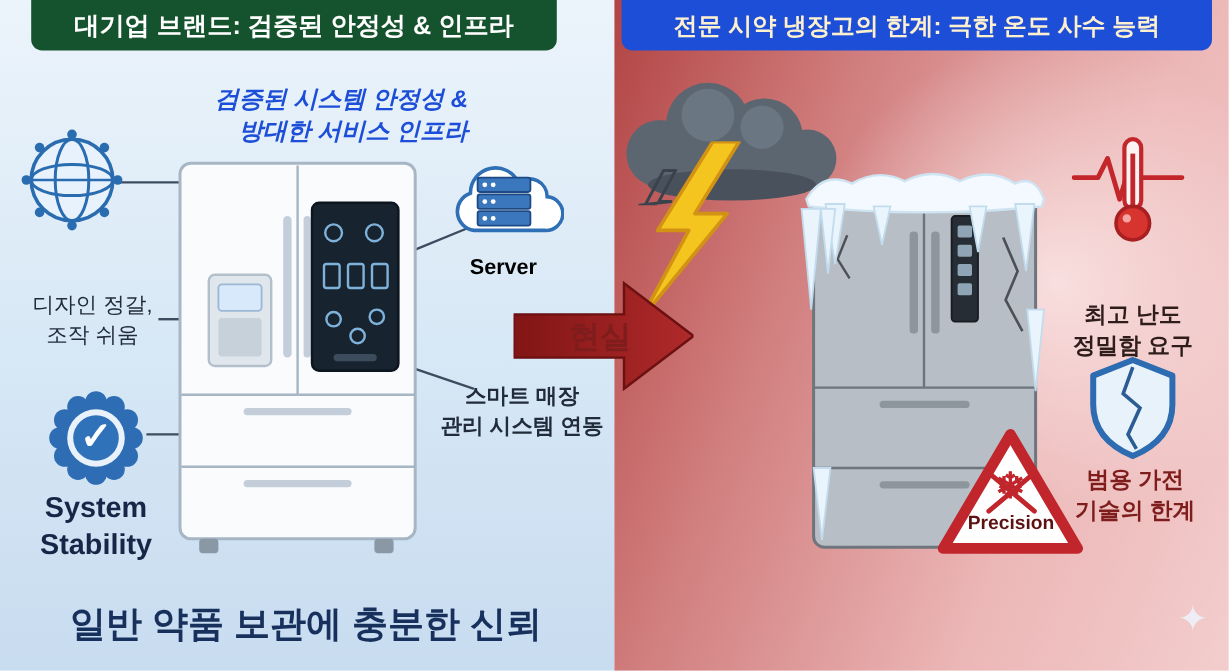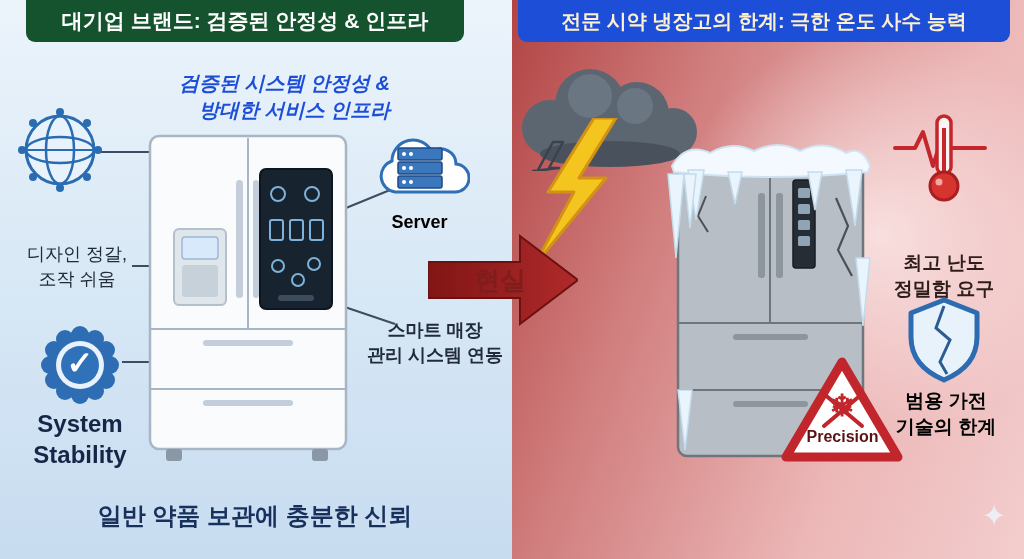--- a/index.html
+++ b/index.html
@@ -48,33 +48,33 @@
   .label-smart {
     left:348px; top:318px; width:144px; text-align:center;
     font-size:18px; font-weight:bold; color:#212b3a; line-height:1.4;margin-left:15px;
   }
   .badge-label {
     left:15px; top:408px; width:130px; text-align:center;
     font-size:24px; font-weight:bold; color:#152647; line-height:1.3;
   }
   .bottom-left {
     left:50px; top:500px; width:410px; text-align:center;
-    font-size:24px; font-weight:bold; color:#17305c;
+    font-size:30px; font-weight:bold; color:#17305c;
   }
   .arrow-label {
     left:452px; top:262px; width:96px; height:40px; text-align:center;
     font-size:26px; line-height:36px; font-weight:bold; color:#7f1d1d; z-index:6;
   }
   .label-precision-req {
     left:875px; top:222px; width:138px; text-align:center;
     font-size:19px; font-weight:bold; color:#2e1d1a; line-height:1.35;margin-top:28px;
   }
   .label-limit {
     left:880px; top:388px; width:132px; text-align:center;
-    font-size:19px; font-weight:bold; color:#000000; line-height:1.35;
+    font-size:19px; font-weight:bold; color:#7f1d1d; line-height:1.35;
   }
   .precision-label {
     left:785px; top:428px; width:115px; text-align:center;
     font-size:16px; font-weight:bold; color:#5c1212; z-index:5;
   }
   .bottom-right {
     left:592px; top:487px; width:390px; text-align:center;
     font-size:23px; font-weight:bold; color:#1d2336; line-height:1.3;
   }
   .check-glyph {

